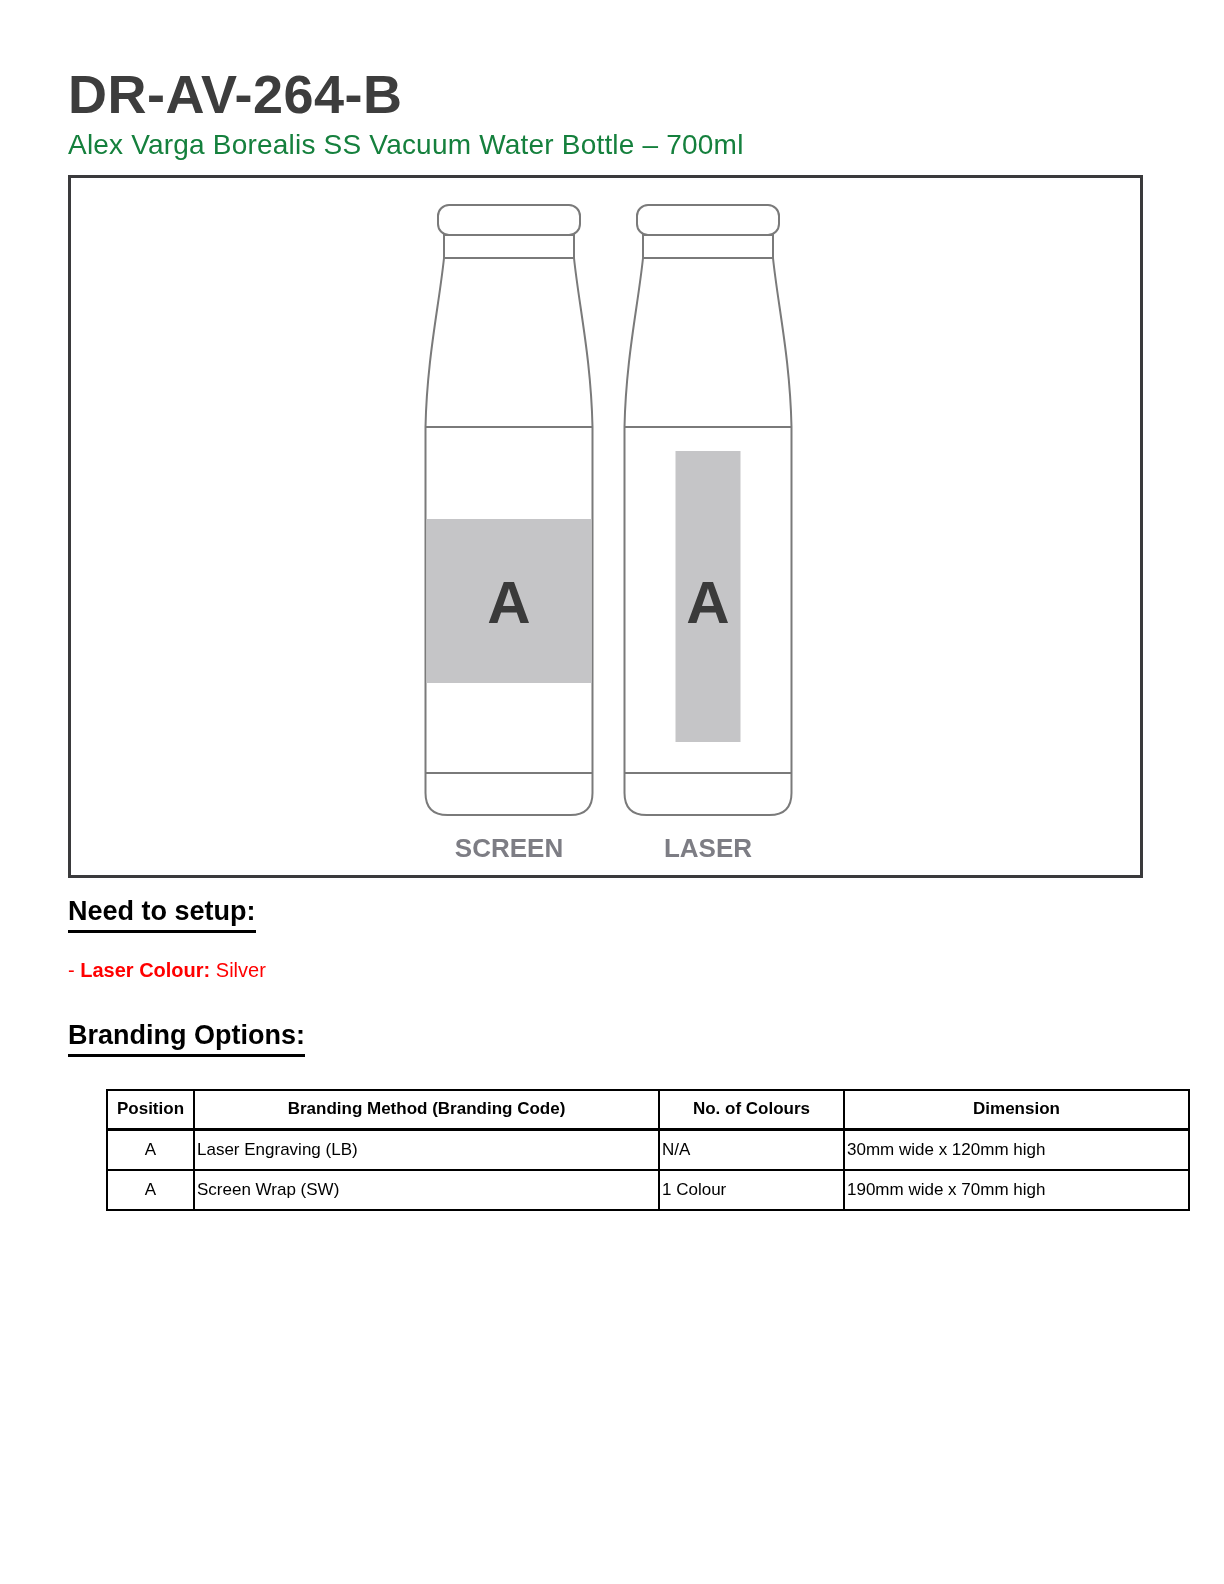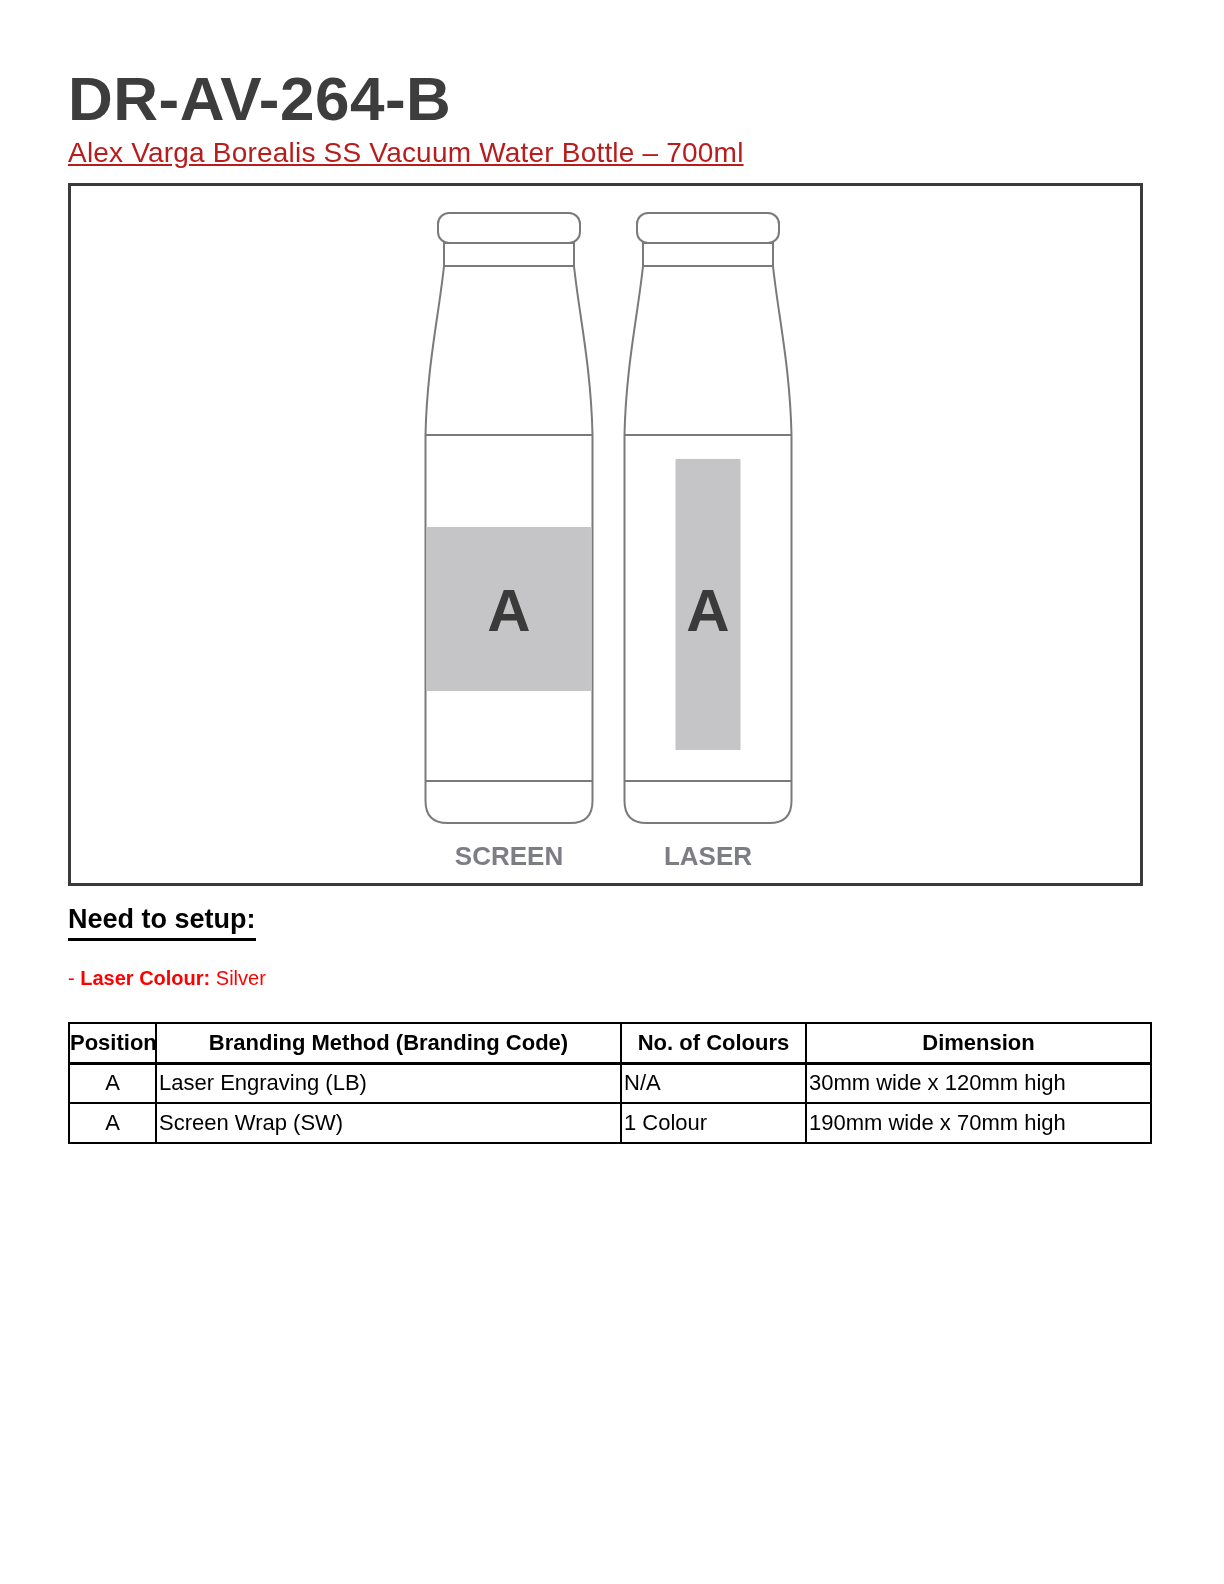--- a/index.html
+++ b/index.html
@@ -11,32 +11,31 @@
     color: #000000;
     position: relative;
     overflow: hidden;
   }
   .content {
     padding-left: 68px;
     padding-right: 70px;
     padding-top: 66px;
   }
   .product-code {
-    font-size: 62px;
+    font-size: 54px;
     font-weight: bold;
     color: #3d3d3d;
     letter-spacing: 0.5px;
     line-height: 1.05;
   }
   .product-name {
     font-size: 28px;
-    color: #b91c1c;
+    color: #15803d;
     margin-top: 6px;
     letter-spacing: 0.2px;
-    text-decoration: underline;
   }
   .diagram-box {
     margin-top: 14px;
     width: 1075px;
     height: 703px;
     border: 3px solid #3a3a3c;
     background: #ffffff;
   }
   .diagram-box svg { display: block; }
   .section-heading {
@@ -58,21 +57,22 @@
     color: #ff0000;
     margin-top: 26px;
   }
   .ntk-line-red strong { font-weight: bold; }
   .branding-heading-wrap { margin-top: 38px; }
   table.branding-table {
     margin-top: 32px;
     border-collapse: collapse;
     table-layout: fixed;
     width: 1082px;
-    font-size: 22px;
+    font-size: 17px;
+    margin-left: 38px;
   }
   table.branding-table th, table.branding-table td {
     border: 2px solid #000000;
     height: 40px;
     vertical-align: middle;
     background: #ffffff;
   }
   table.branding-table thead th {
     font-weight: bold;
     text-align: center;
@@ -121,20 +121,23 @@
     </svg>
   </div>
 
   <div class="ntk-heading-wrap">
     <h2 class="section-heading">Need to setup:</h2>
   </div>
 
 
   <p class="ntk-line-red"><span>- </span><strong>Laser Colour:</strong> <span>Silver</span></p>
 
+  <div class="branding-heading-wrap">
+    <h2 class="section-heading">Branding Options:</h2>
+  </div>
 
   <table class="branding-table">
     <colgroup>
       <col class="col-position">
         <col class="col-method">
         <col class="col-colours">
         <col class="col-dimension">
     </colgroup>
     <thead>
       <tr>

